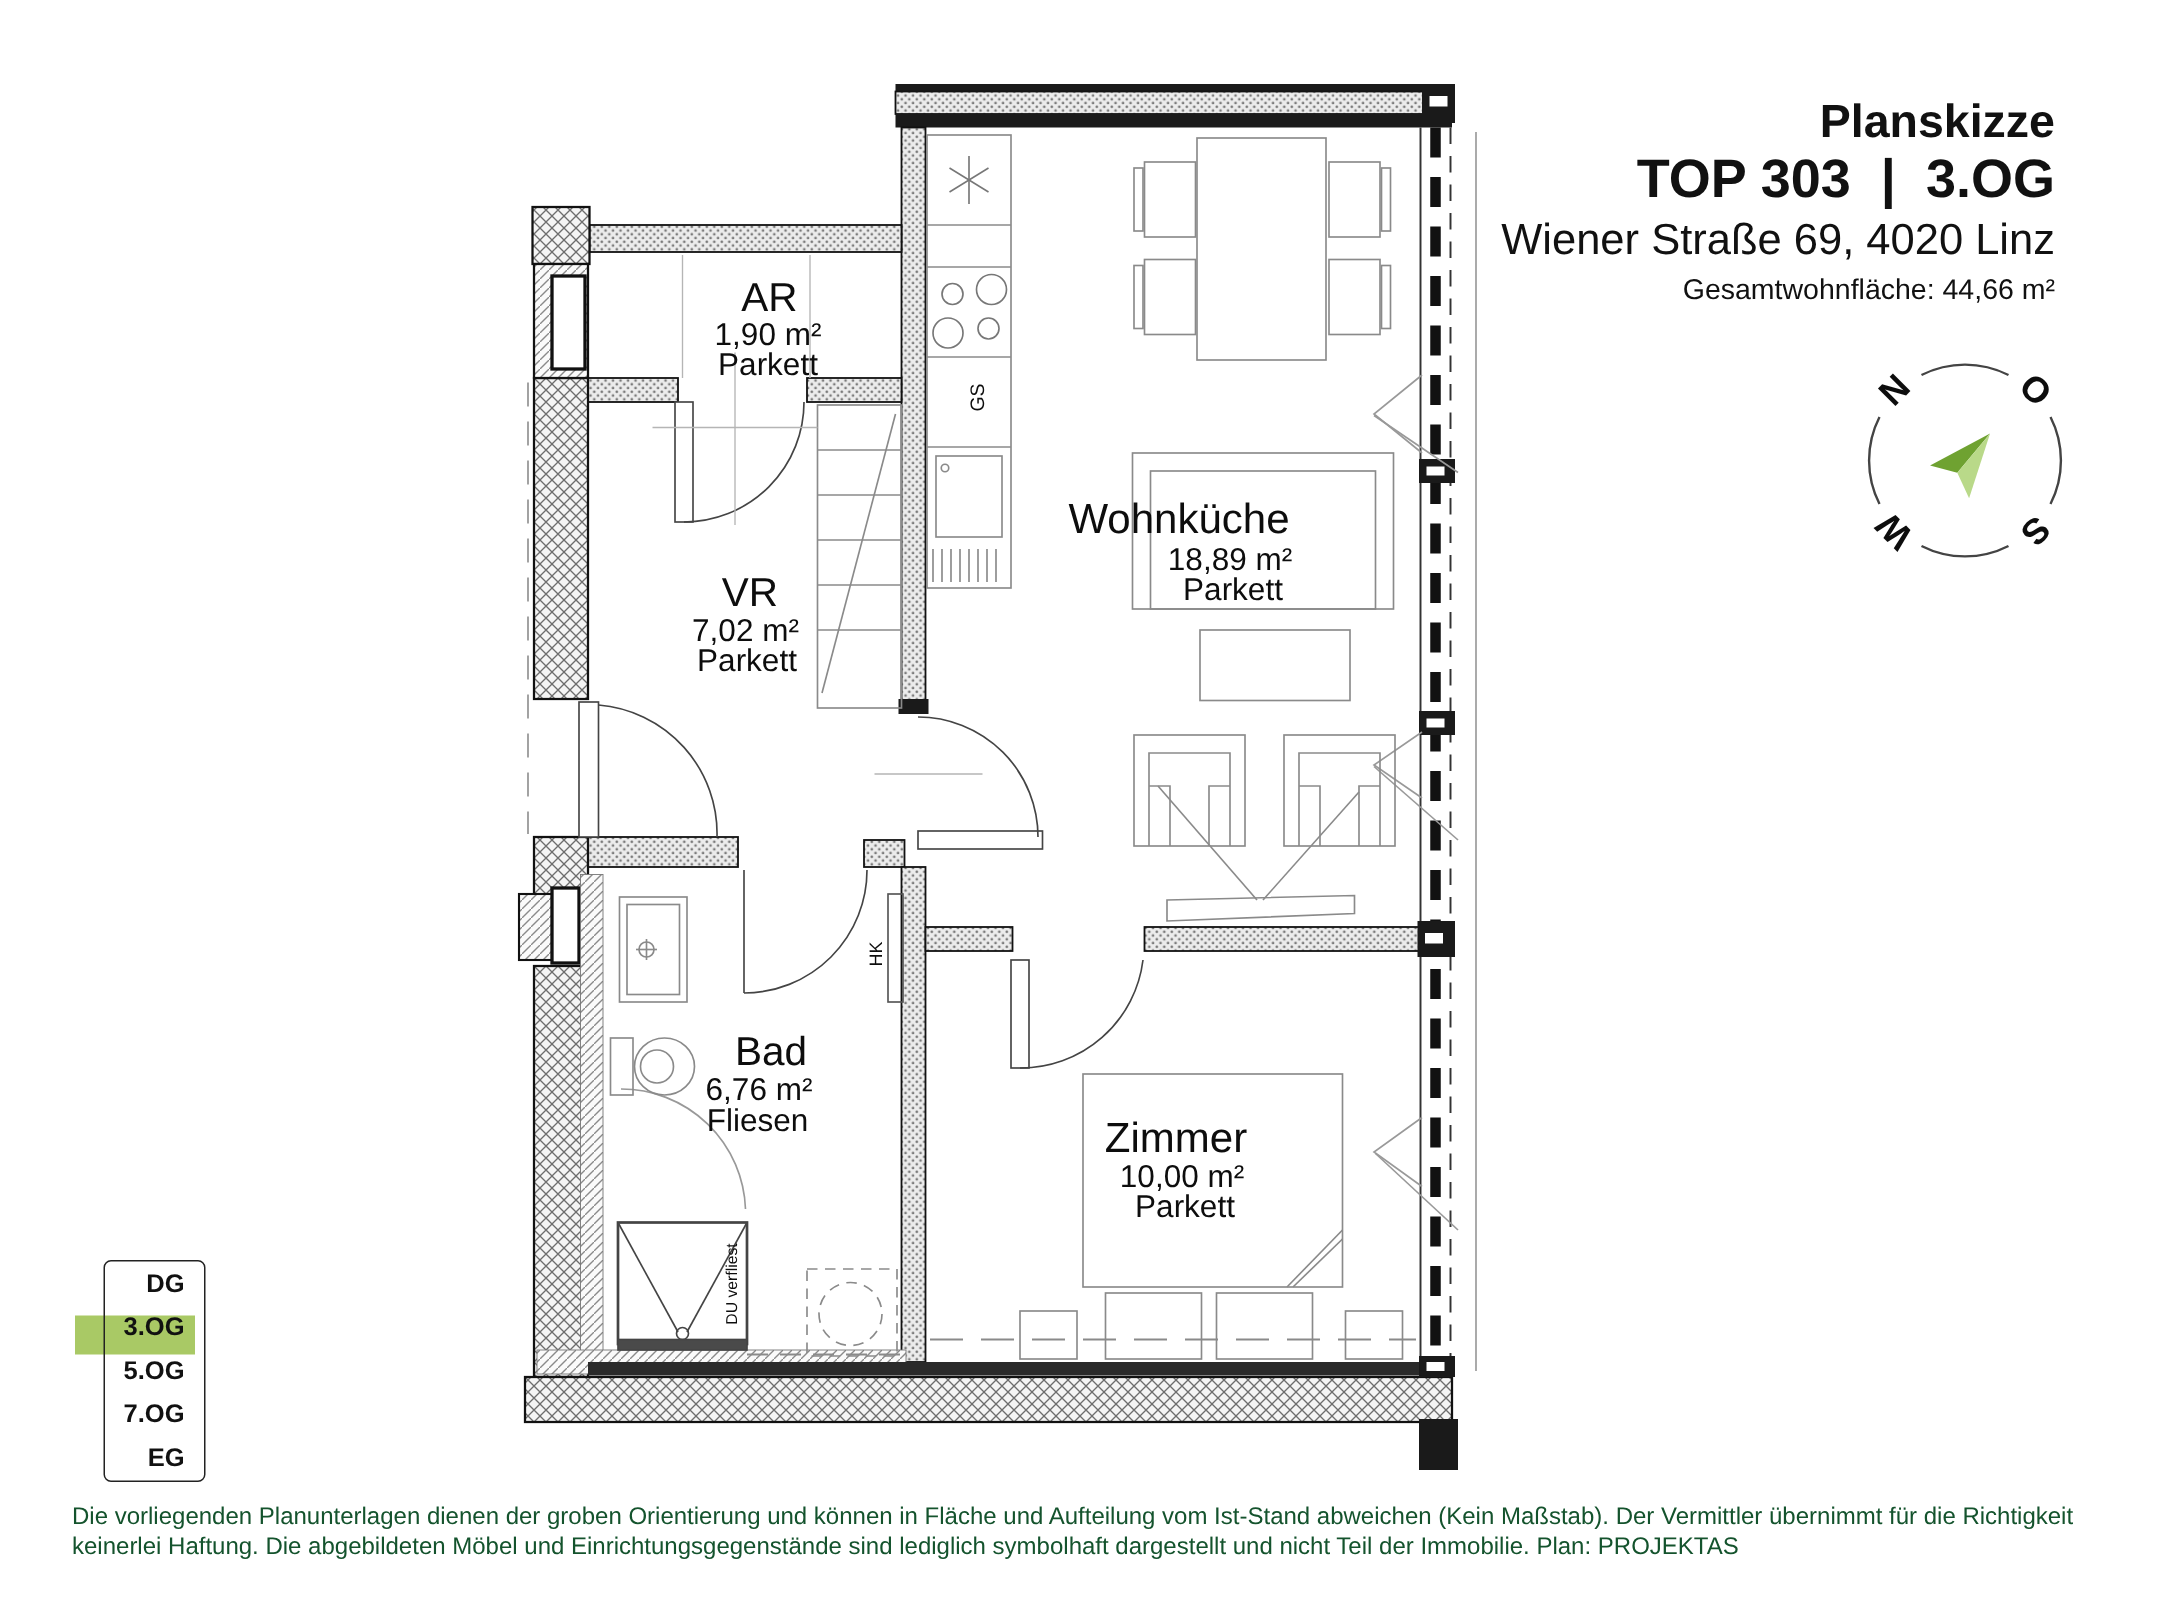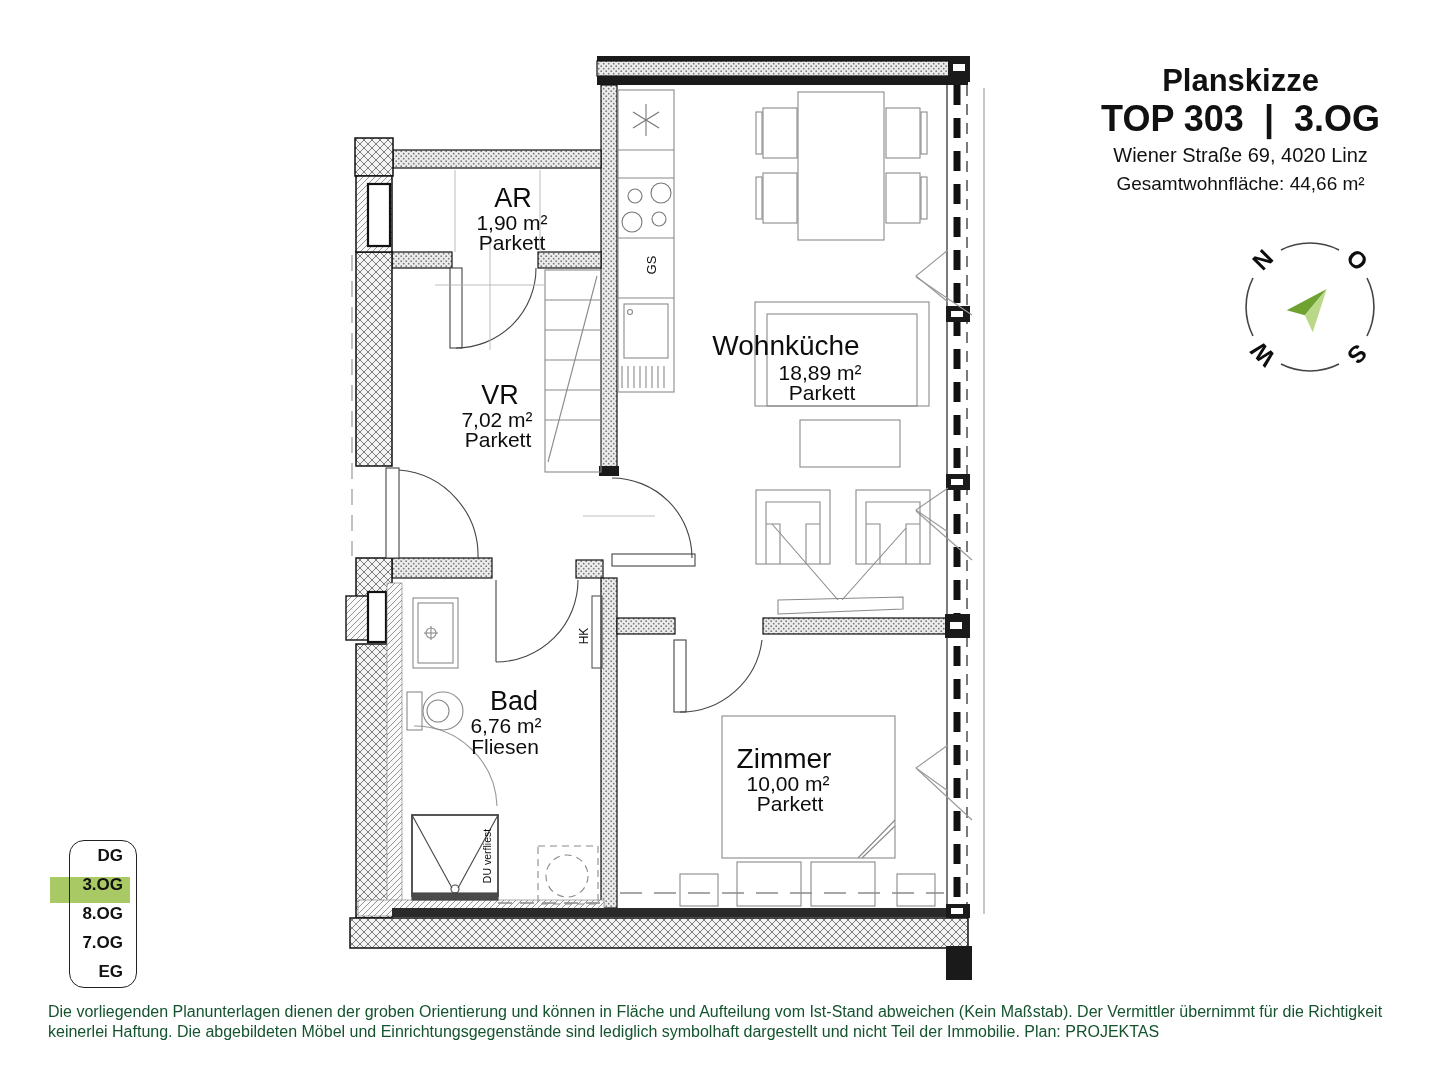--- a/index.html
+++ b/index.html
@@ -1,28 +1,28 @@
 <!DOCTYPE html>
 <html><head>
 <meta charset="utf-8">
 <style>
   html,body{margin:0;padding:0;background:#fff;}
   .canvas{position:relative;width:1440px;height:1080px;background:#fff;overflow:hidden;
           font-family:"Liberation Sans",sans-serif;color:#111;}
   
-  .titleblock{position:absolute;right:60px;top:64px;text-align:center;}
+  .titleblock{position:absolute;right:70px;top:64px;text-align:right;}
   .tb-title{font-size:31px;font-weight:bold;line-height:1.12;}
   .tb-unit{font-size:36px;font-weight:bold;line-height:1.12;white-space:pre;}
-  .tb-address{font-size:20px;font-weight:400;margin-top:5px;}
+  .tb-address{font-size:29px;font-weight:400;margin-top:5px;}
   .tb-area{font-size:19px;font-weight:400;margin-top:6px;}
   
   .floorsel{position:absolute;left:48px;top:838px;width:95px;height:152px;}
   .floor-band{position:absolute;left:2px;top:39px;width:80px;height:26px;background:#a9c965;}
   .floorbox{position:absolute;left:21px;top:2px;width:66px;height:146px;
-            border:1.7px solid #222;border-radius:15px;}
+            border:1.7px solid #222;border-radius:5px;}
   .floor-row{height:29.2px;display:flex;align-items:center;justify-content:flex-end;
              padding-right:13px;font-weight:bold;font-size:17px;cursor:pointer;}
   
   .disclaimer{position:absolute;left:48px;top:1002px;width:1360px;font-size:16px;
               line-height:1.22;color:#14532d;}
   .disclaimer div{white-space:nowrap;}
   
   .plan{position:absolute;left:330px;top:0px;}
   svg text{font-family:"Liberation Sans",sans-serif;fill:#0d0d0d;}
 </style>
@@ -288,21 +288,21 @@
       <polygon points="0,-26 -17,16 0,8" fill="#6fa231"></polygon>
       <polygon points="0,-26 0,8 17,16" fill="#b9d989"></polygon>
     </g>
   </svg>
 
   <div class="floorsel">
     <div class="floor-band"></div>
     <div class="floorbox">
       <div class="floor-row">DG</div>
       <div class="floor-row">3.OG</div>
-      <div class="floor-row">8.OG</div>
+      <div class="floor-row">5.OG</div>
       <div class="floor-row">7.OG</div>
       <div class="floor-row">EG</div>
     </div>
   </div>
 
   <div class="disclaimer">
     <div>Die vorliegenden Planunterlagen dienen der groben Orientierung und können in Fläche und Aufteilung vom Ist-Stand abweichen (Kein Maßstab). Der Vermittler übernimmt für die Richtigkeit</div>
     <div>keinerlei Haftung. Die abgebildeten Möbel und Einrichtungsgegenstände sind lediglich symbolhaft dargestellt und nicht Teil der Immobilie. Plan: PROJEKTAS</div>
   </div>
 

